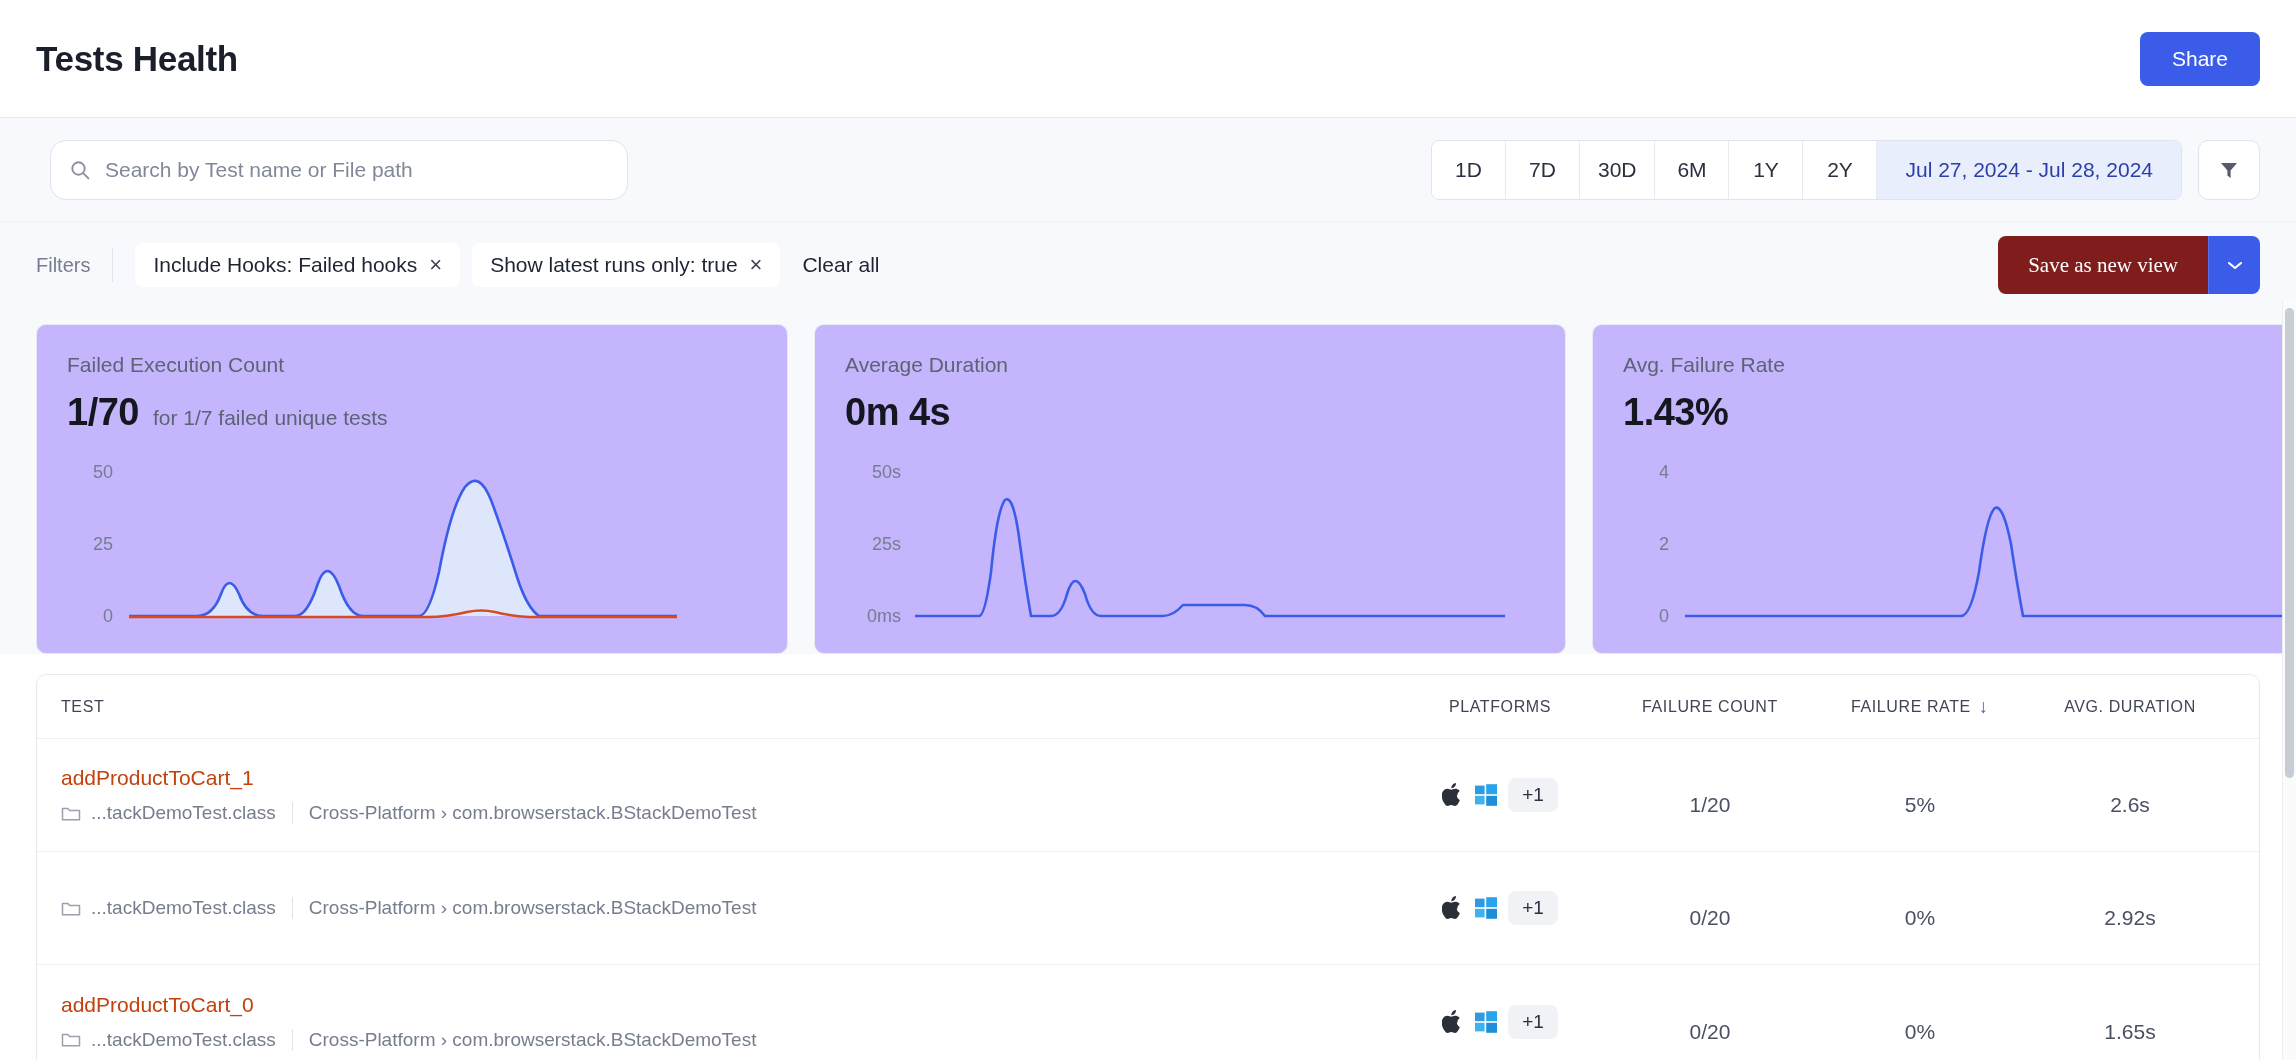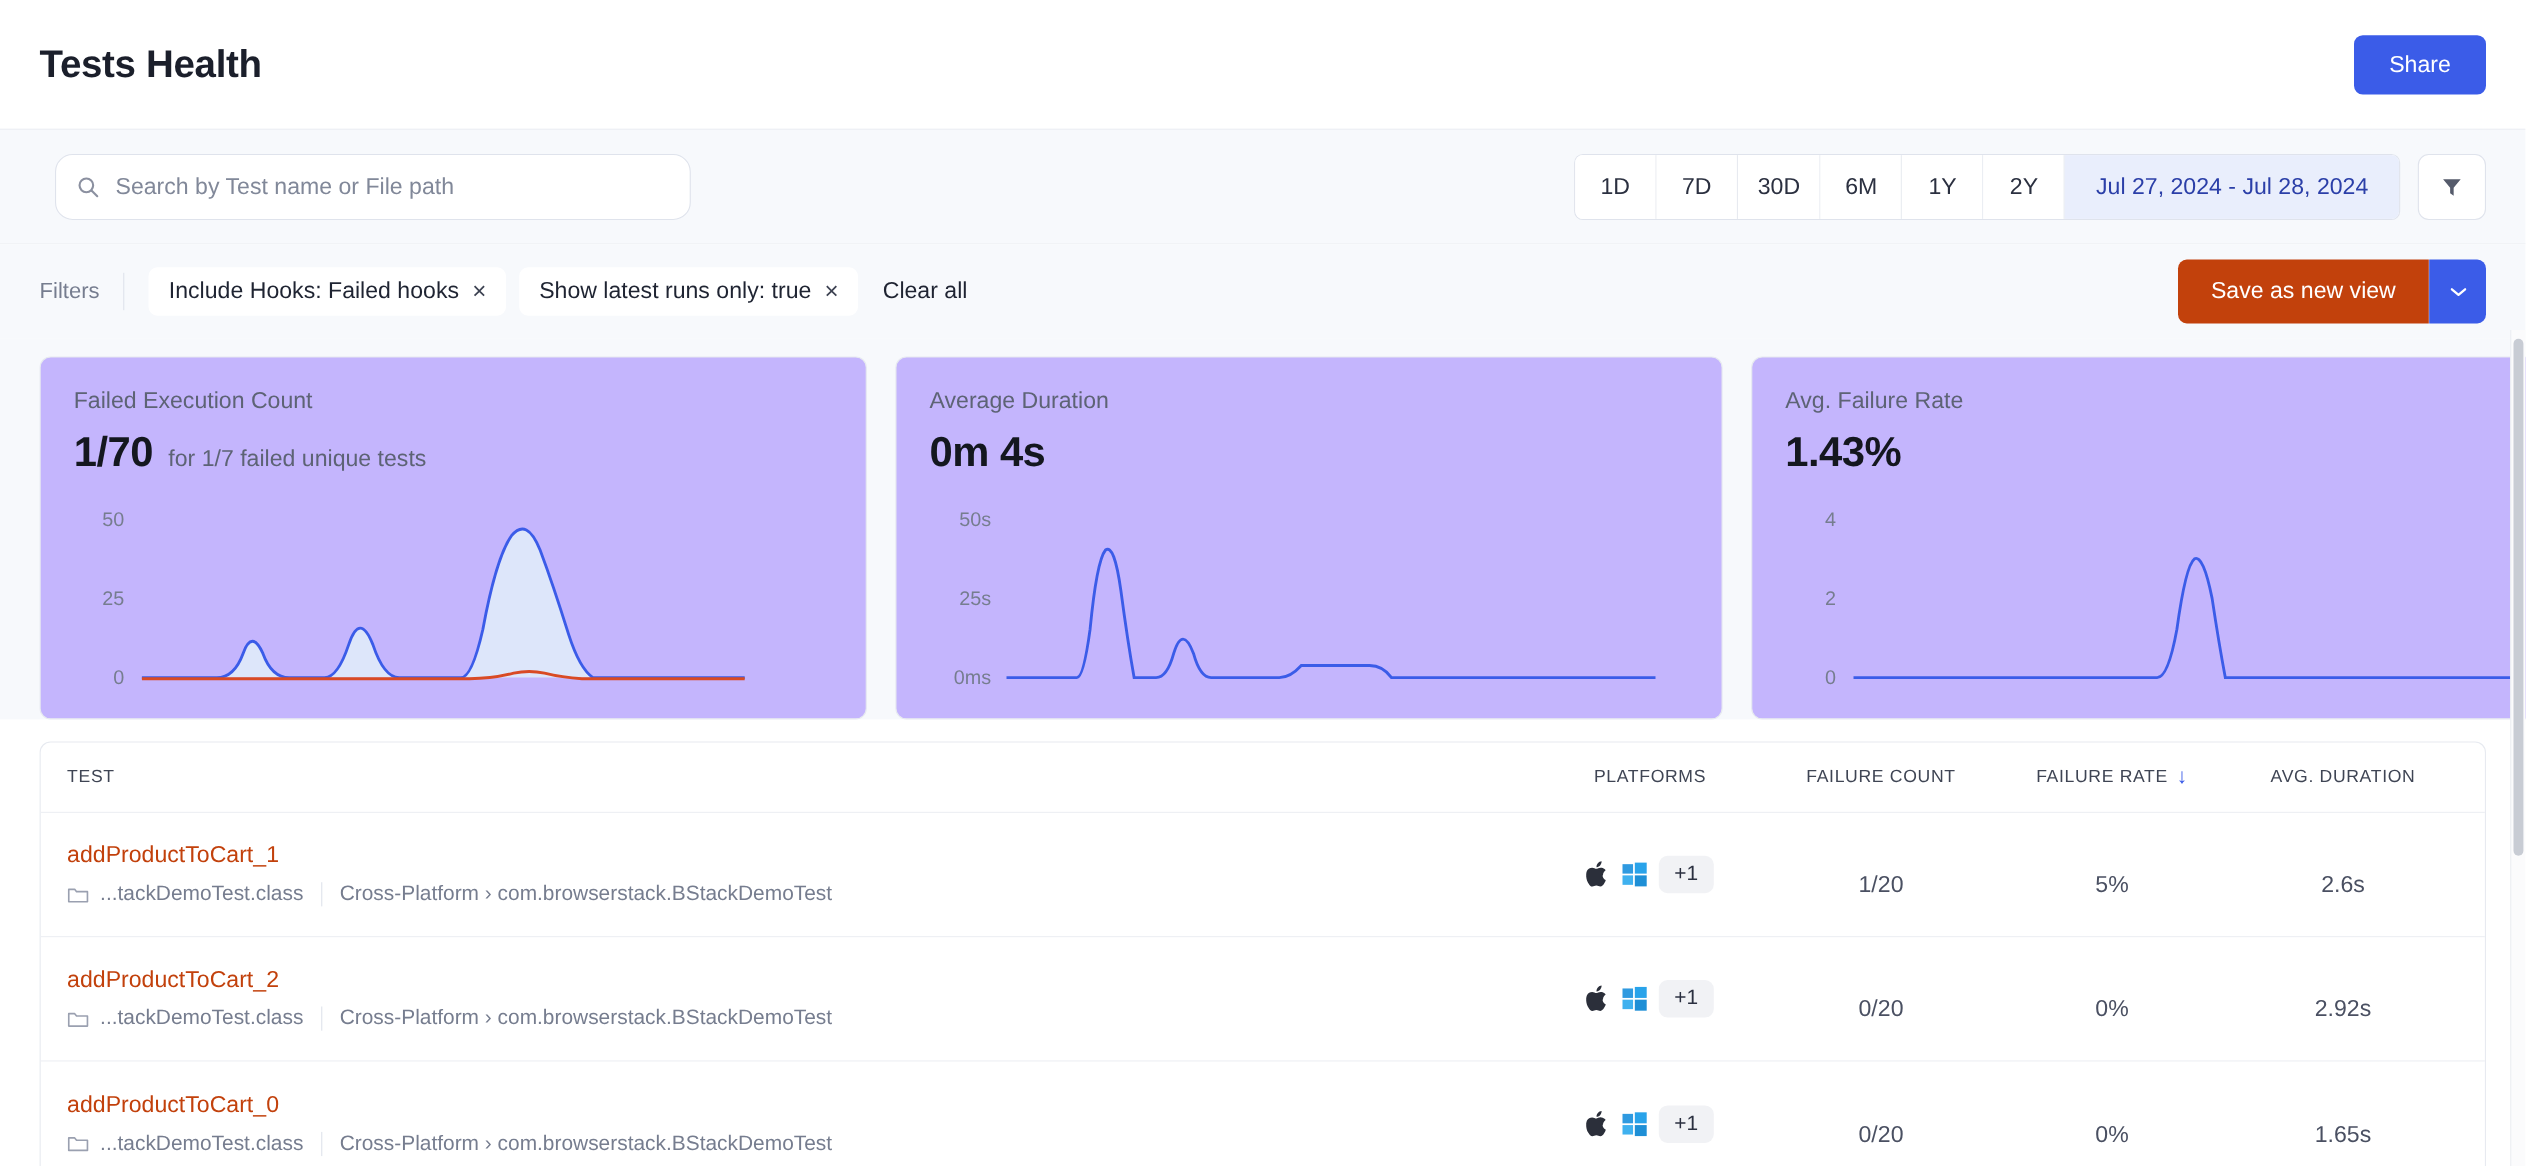--- a/index.html
+++ b/index.html
@@ -97,23 +97,23 @@
     background:#fff; border-radius: 8px;
     padding: 10px 18px; margin-right: 12px;
     font-size: 21px; color:#1f2432; cursor:pointer;
   }
   .chip .x { color:#3d4252; font-size: 22px; line-height:1; }
   .clear-all {
     font-size:21px; color:#1f2432; margin-left: 10px; cursor:pointer;
   }
   .filters-spacer { flex:1; }
   .save-view-btn {
-    background:#c2410c; color:#fff; border:none;
+    background:#7f1d1d; color:#fff; border:none;
     border-radius: 8px 0 0 8px;
-    font-size: 21px; font-family: Liberation Sans, sans-serif;
+    font-size: 21px; font-family: Liberation Serif, serif;
     padding: 16px 30px; cursor:pointer;
   }
   .save-view-caret {
     background:#3b5ce8; color:#fff;
     border-radius: 0 8px 8px 0;
     border-left: 1px solid #5871ec;
     width: 52px; display:flex; align-items:center; justify-content:center;
     cursor:pointer; align-self: stretch;
   }
   .save-group { display:flex; align-items:stretch; height: 58px; }
@@ -352,21 +352,20 @@
         </span>
         <span class="plus-badge">+1</span>
       </div>
       <div class="cell-num">1/20</div>
       <div class="cell-num">5%</div>
       <div class="cell-num">2.6s</div>
     </div>
 
     <div class="trow">
       <div class="cell-test">
-        <div class="test-name">addProductToCart_2</div>
         <div class="test-meta">
           <span>
             <svg width="20" height="17" viewBox="0 0 20 17">
                 <path d="M1.5,3.5 h5.4 l1.7,2.1 h9.9 v9.2 h-17 z" fill="none" stroke="#9aa0b0" stroke-width="1.5" stroke-linejoin="round"></path>
               </svg>
           </span>
           <span>...tackDemoTest.class</span>
           <span class="meta-div"></span>
           <span>Cross-Platform › com.browserstack.BStackDemoTest</span>
         </div>

